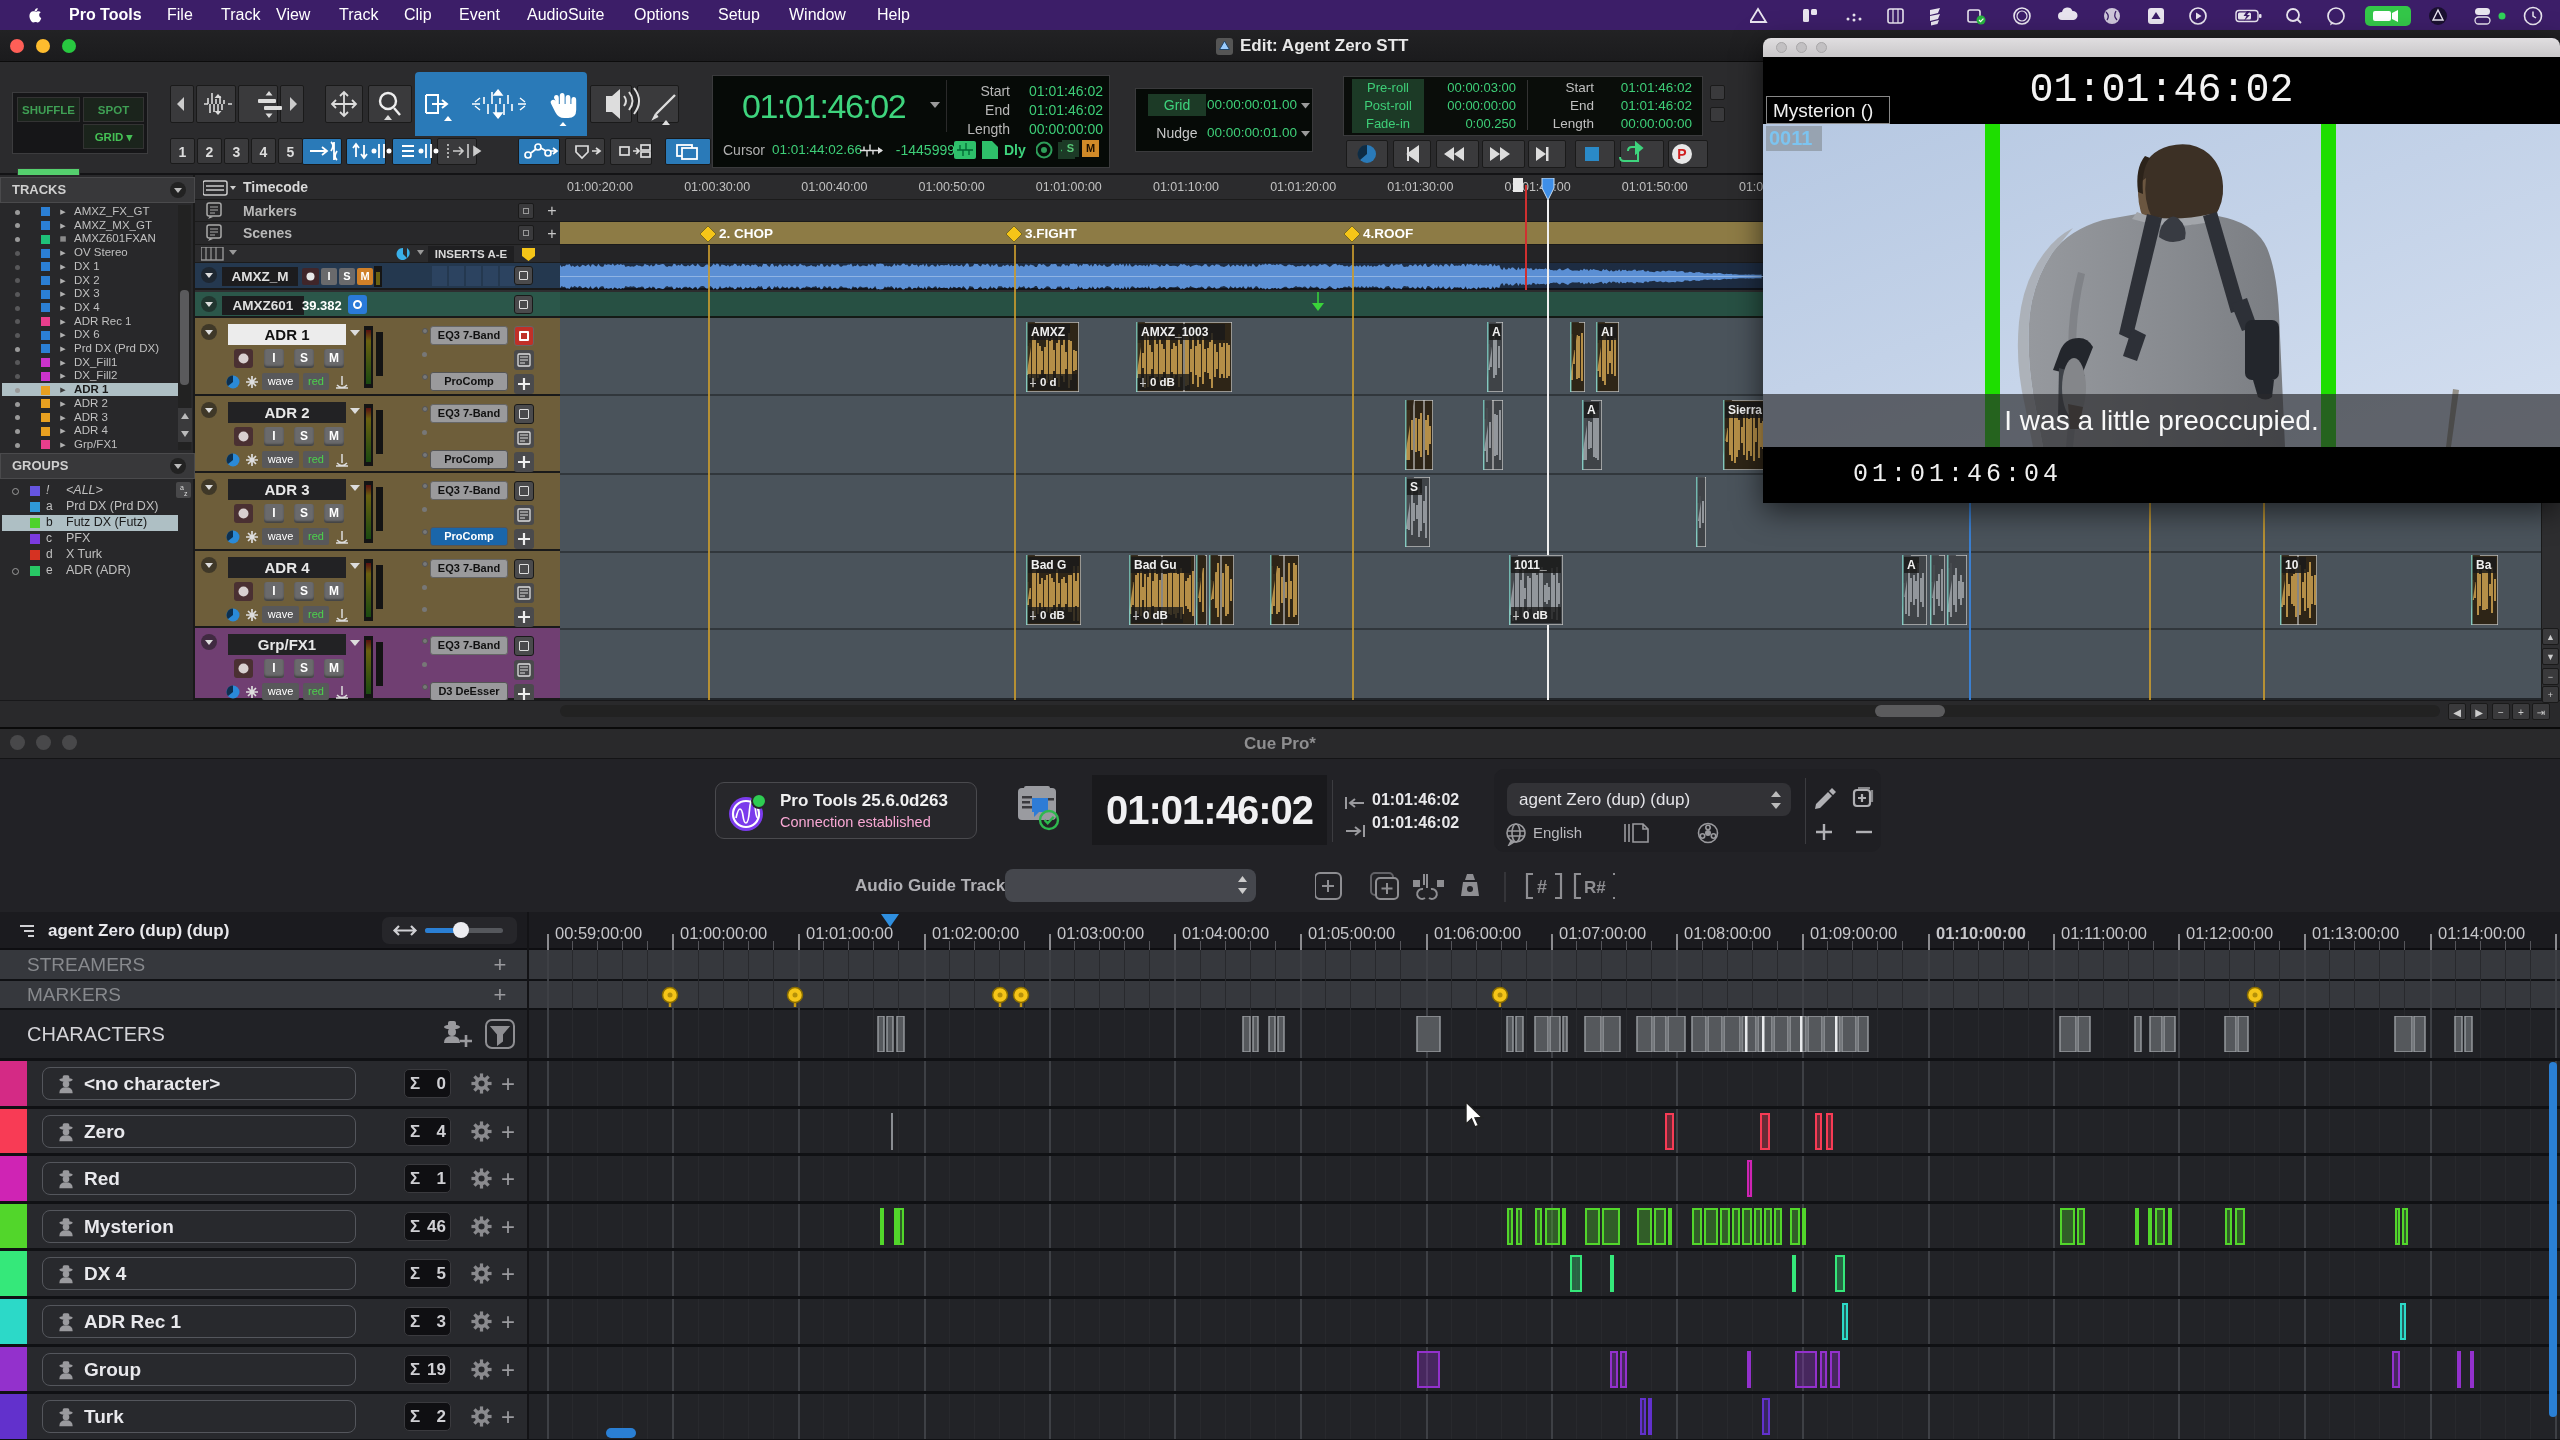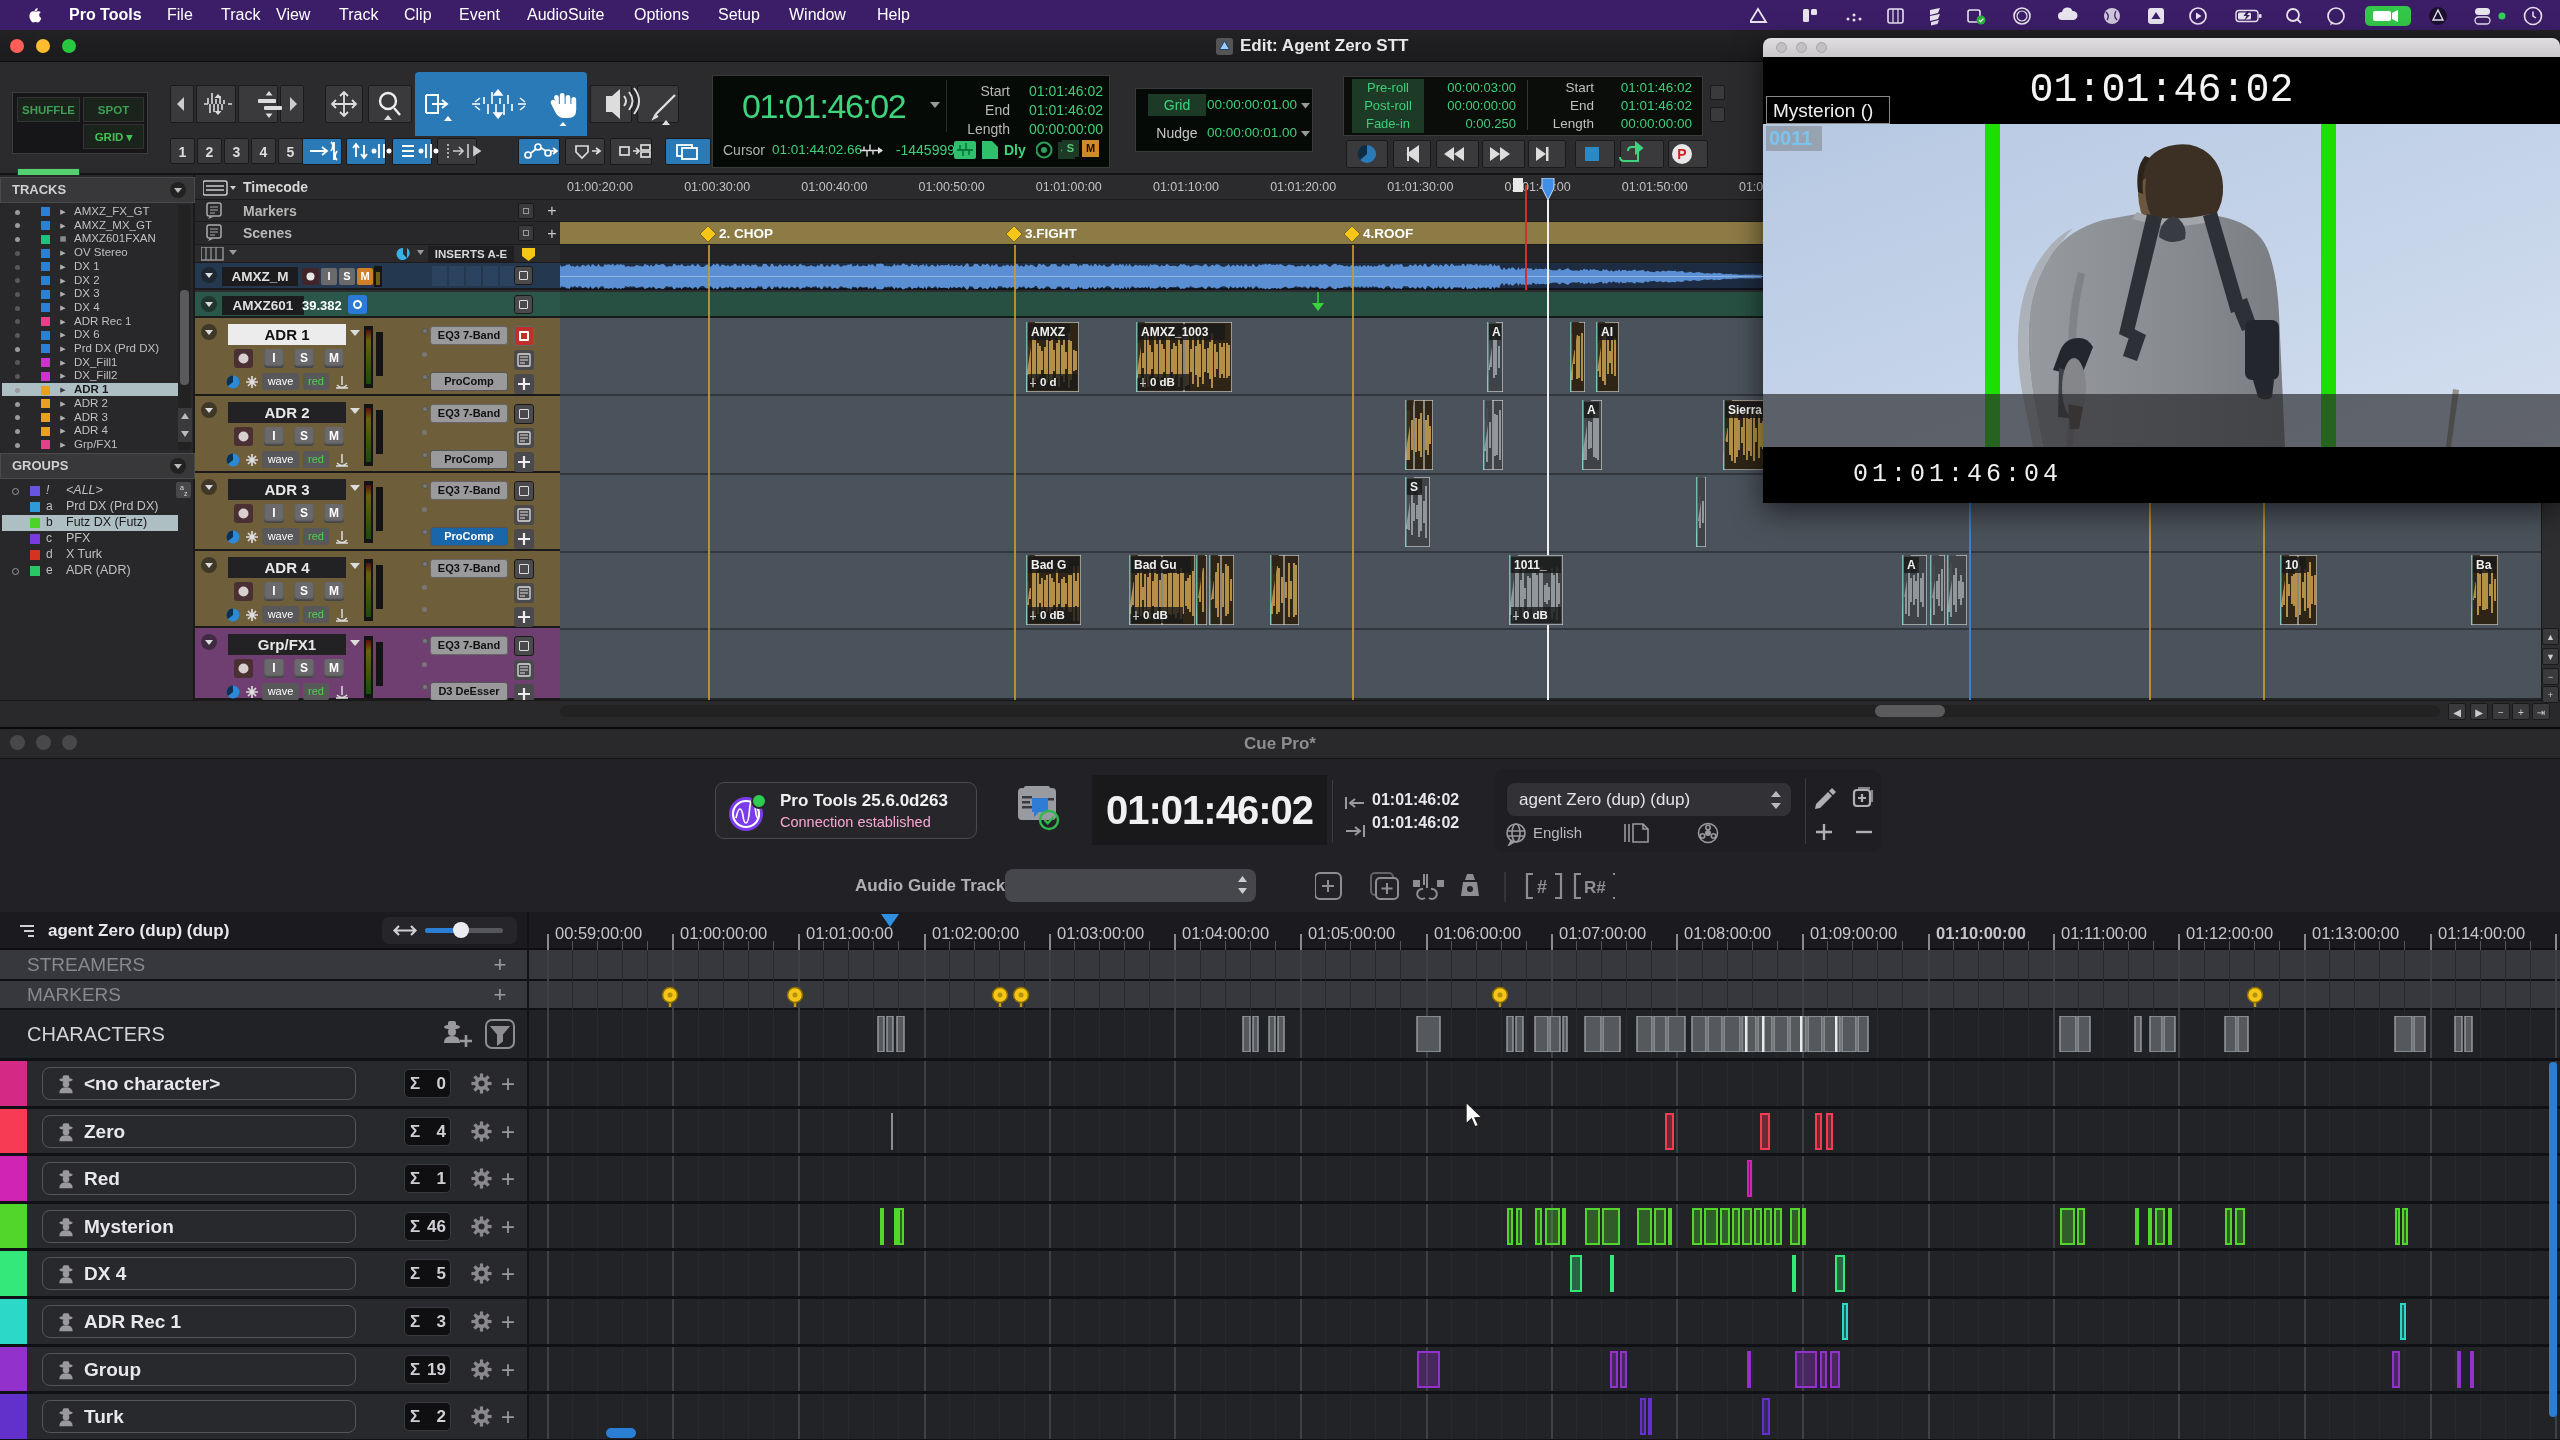--- a/index.html
+++ b/index.html
@@ -1240,20 +1240,21 @@
 <path d="M490 256 l5 17 q8 5 14 0 l2-17 Z" fill="#23262c"></path>
 <path d="M316 214 q-14 0 -19 13 l-7 19 l28 7 l12-30 q-5-9 -14-9 Z" fill="#23262c"></path>
 <path d="M296 244 l26 7 l-8 44 l-19-2 Z" fill="#3e4248"></path>
 <ellipse cx="311" cy="264" rx="12" ry="30" fill="#84868a"></ellipse>
 <path d="M305 280 l15 3 l-4 22 h-9 Z" fill="#55493f"></path>
 <path d="M690 265 l6 1 l-8 57 h-5 Z" fill="#8a8478" opacity=".85"></path>
 </svg>
 <div class="ab" style="left:1985px;top:124px;width:15px;height:323px;background:#1ede00;"></div>
 <div class="ab" style="left:2321px;top:124px;width:15px;height:323px;background:#1ede00;"></div>
 <div class="ab" style="left:1763px;top:394px;width:797px;height:53px;background:rgba(42,42,44,.68);"></div>
+<div class="ab" style="left:1763px;top:394px;width:797px;height:53px;font-size:28px;color:#f8f8f8;line-height:53px;text-align:center;font-weight:400;white-space:nowrap;">I was a little preoccupied.</div>
 <div class="ab" style="left:1766px;top:126px;width:56px;height:25px;font-size:20px;color:#7cc4f0;line-height:25px;text-align:left;font-weight:700;white-space:nowrap;background:rgba(140,150,160,.75);padding-left:3px;">0011</div>
 <div class="ab" style="left:1763px;top:447px;width:797px;height:56px;background:#000;"></div>
 <div class="ab mono" style="left:1853px;top:447px;width:210px;height:56px;font-size:25px;color:#f0f0f0;line-height:56px;text-align:left;font-weight:400;white-space:nowrap;letter-spacing:4px;">01:01:46:04</div>
 <div class="ab" style="left:0px;top:729px;width:2560px;height:711px;background:#222226;"></div>
 <div class="ab" style="left:0px;top:729px;width:2560px;height:30px;background:#29292b;border-bottom:1px solid #141416;"></div>
 <div class="ab" style="left:10px;top:735px;width:15px;height:15px;background:#48484a;border-radius:50%;"></div>
 <div class="ab" style="left:36px;top:735px;width:15px;height:15px;background:#48484a;border-radius:50%;"></div>
 <div class="ab" style="left:62px;top:735px;width:15px;height:15px;background:#48484a;border-radius:50%;"></div>
 <div class="ab" style="left:1180px;top:729px;width:200px;height:30px;font-size:17px;color:#8e8e90;line-height:30px;text-align:center;font-weight:700;white-space:nowrap;">Cue Pro*</div>
 <div class="ab" style="left:715px;top:782px;width:262px;height:57px;background:#27272b;border:1.5px solid #4a4a4e;border-radius:9px;"></div>

